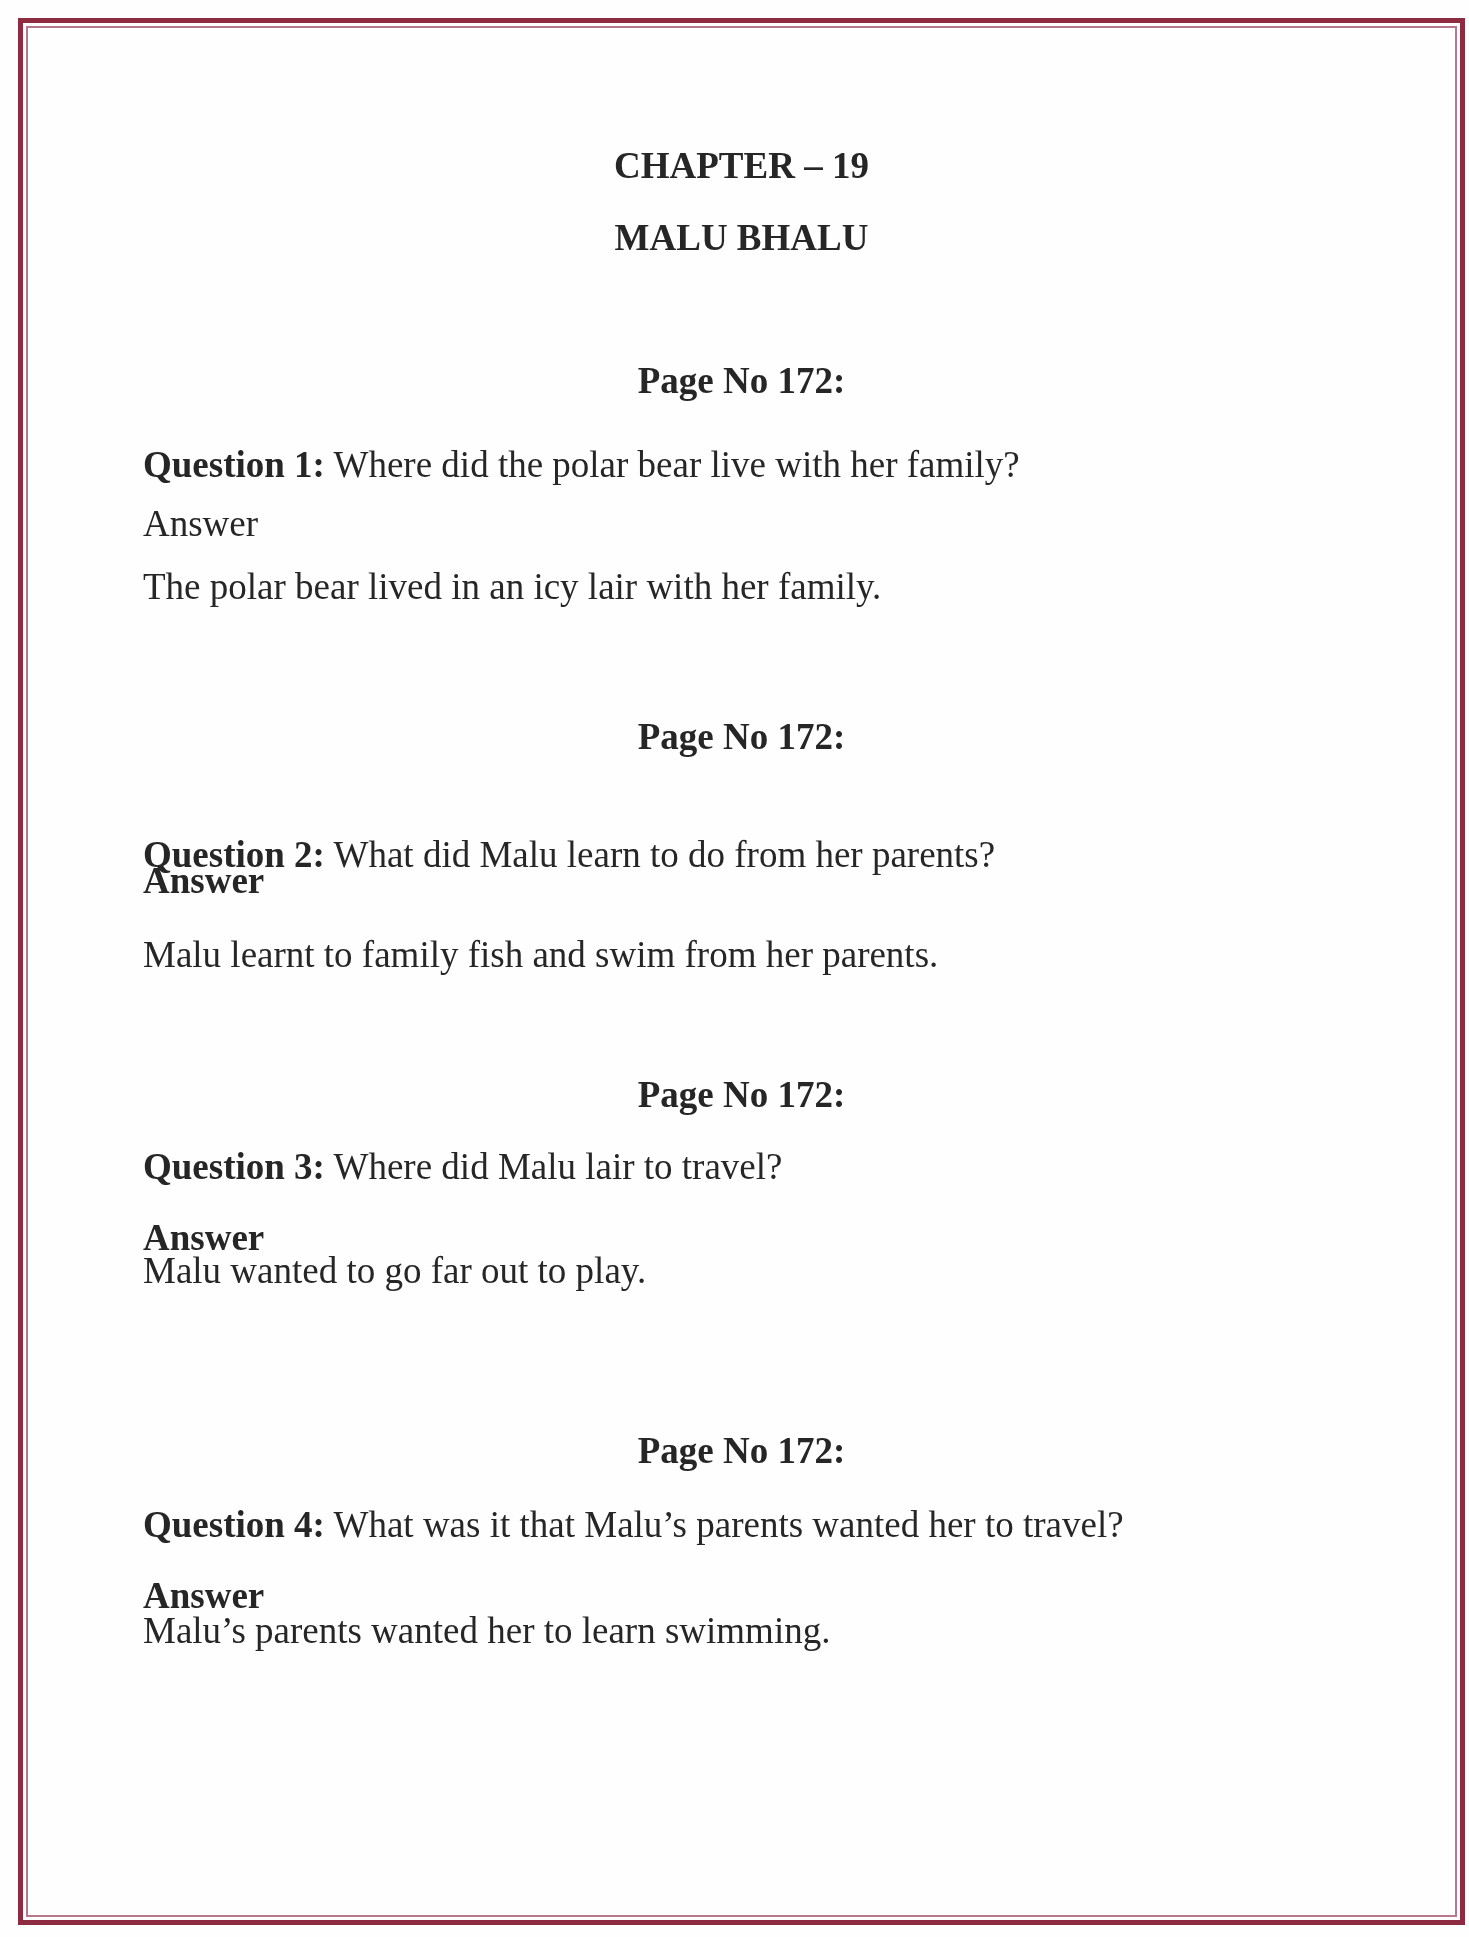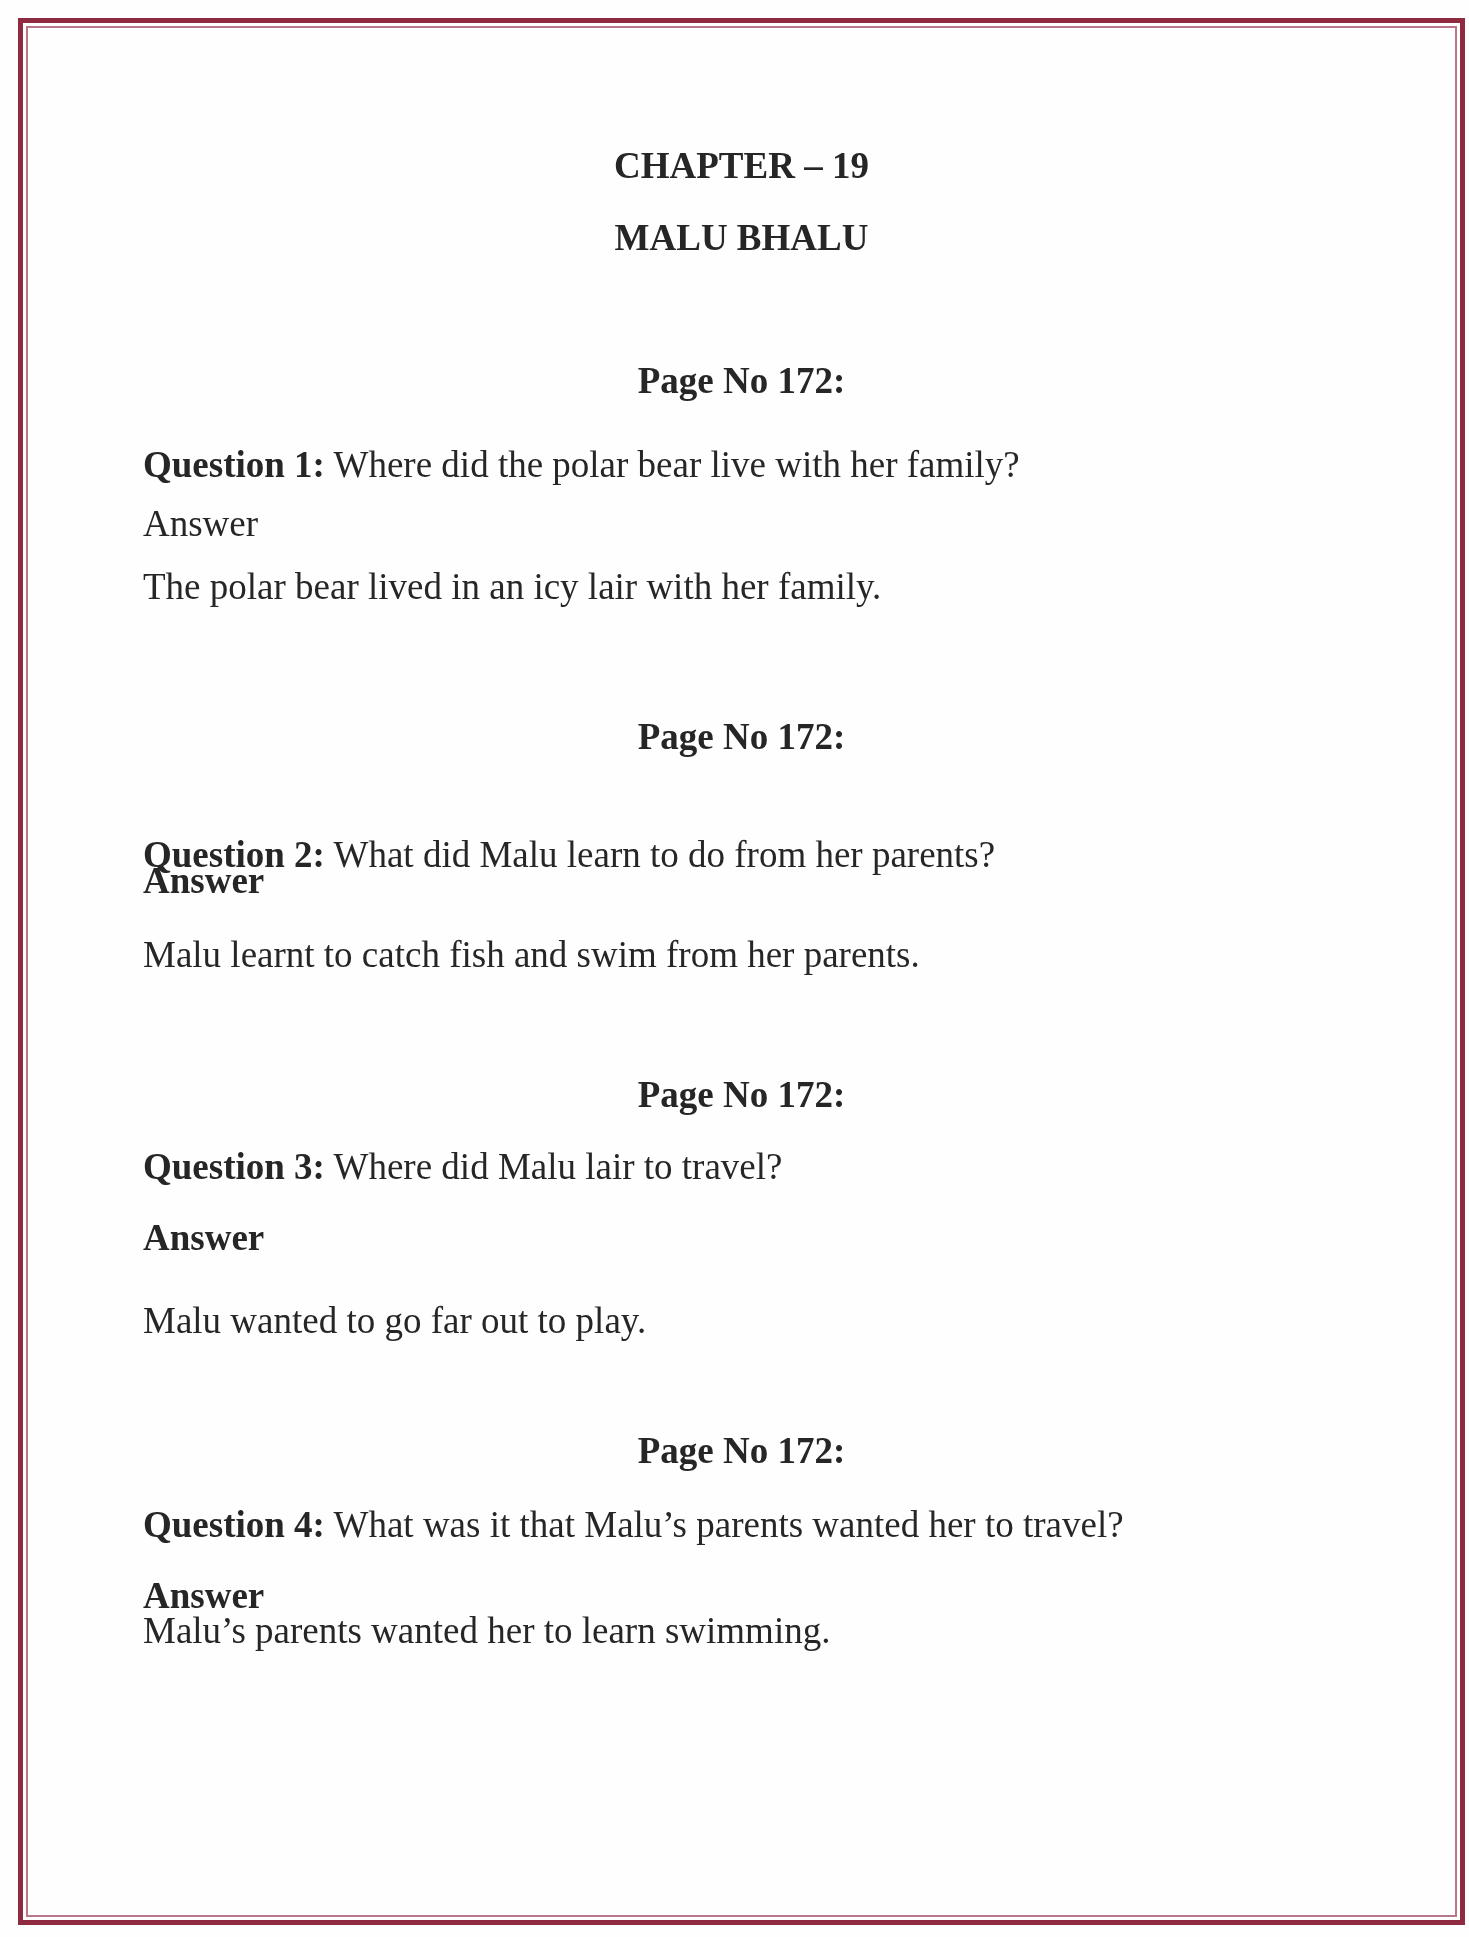--- a/index.html
+++ b/index.html
@@ -39,28 +39,28 @@
   <div class="line center b" style="top:360px">Page No 172:</div>
   <div class="line left" style="top:444px"><span class="b">Question 1:</span><span> Where did the polar bear live with her family?</span></div>
   <div class="line left" style="top:503px">Answer</div>
   <div class="line left" style="top:566px">The polar bear lived in an icy lair with her family.</div>
 </div>
 
 <div>
   <div class="line center b" style="top:716px">Page No 172:</div>
   <div class="line left" style="top:834px"><span class="b">Question 2:</span><span> What did Malu learn to do from her parents?</span></div>
   <div class="line left b" style="top:860px">Answer</div>
-  <div class="line left" style="top:934px">Malu learnt to catch fish and swim from her parents.</div>
+  <div class="line left" style="top:934px">Malu learnt to family fish and swim from her parents.</div>
 </div>
 
 <div>
   <div class="line center b" style="top:1074px">Page No 172:</div>
   <div class="line left" style="top:1146px"><span class="b">Question 3:</span><span> Where did Malu lair to travel?</span></div>
   <div class="line left b" style="top:1217px">Answer</div>
-  <div class="line left" style="top:1300px">Malu wanted to go far out to play.</div>
+  <div class="line left" style="top:1250px">Malu wanted to go far out to play.</div>
 </div>
 
 <div>
   <div class="line center b" style="top:1430px">Page No 172:</div>
   <div class="line left" style="top:1504px"><span class="b">Question 4:</span><span> What was it that Malu’s parents wanted her to travel?</span></div>
   <div class="line left b" style="top:1575px">Answer</div>
   <div class="line left" style="top:1610px">Malu’s parents wanted her to learn swimming.</div>
 </div>
 
 </body></html>

